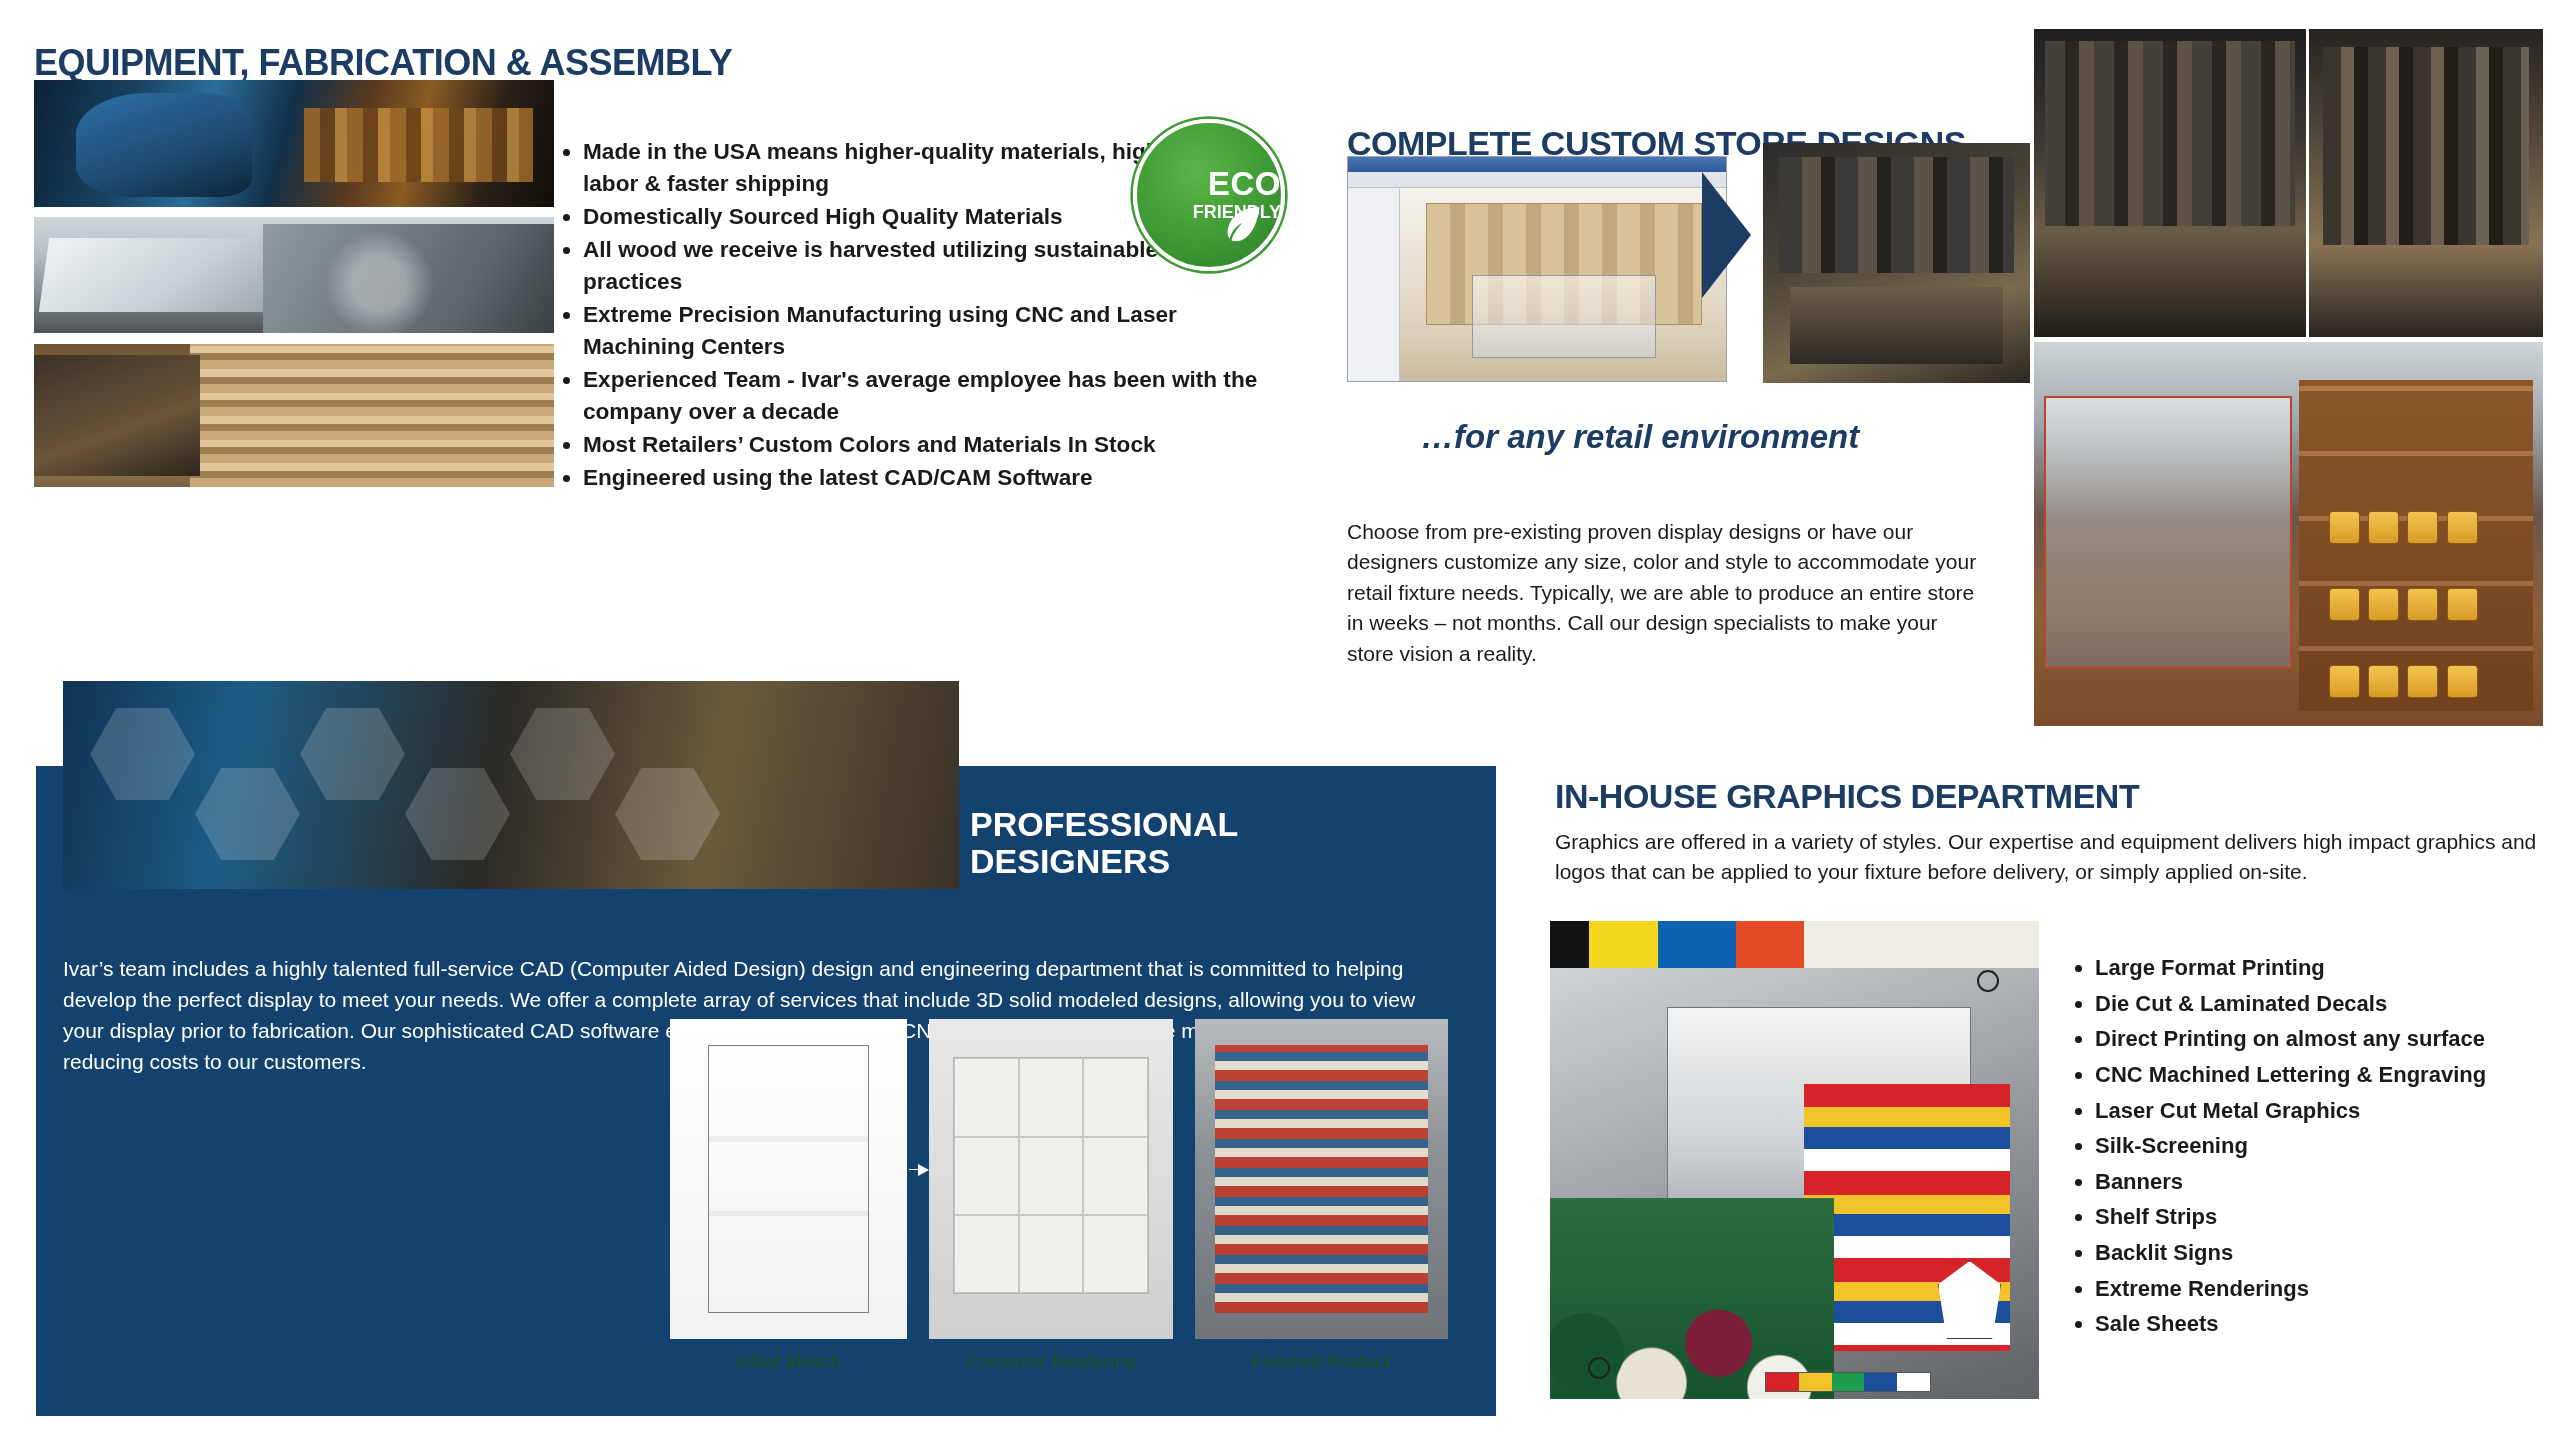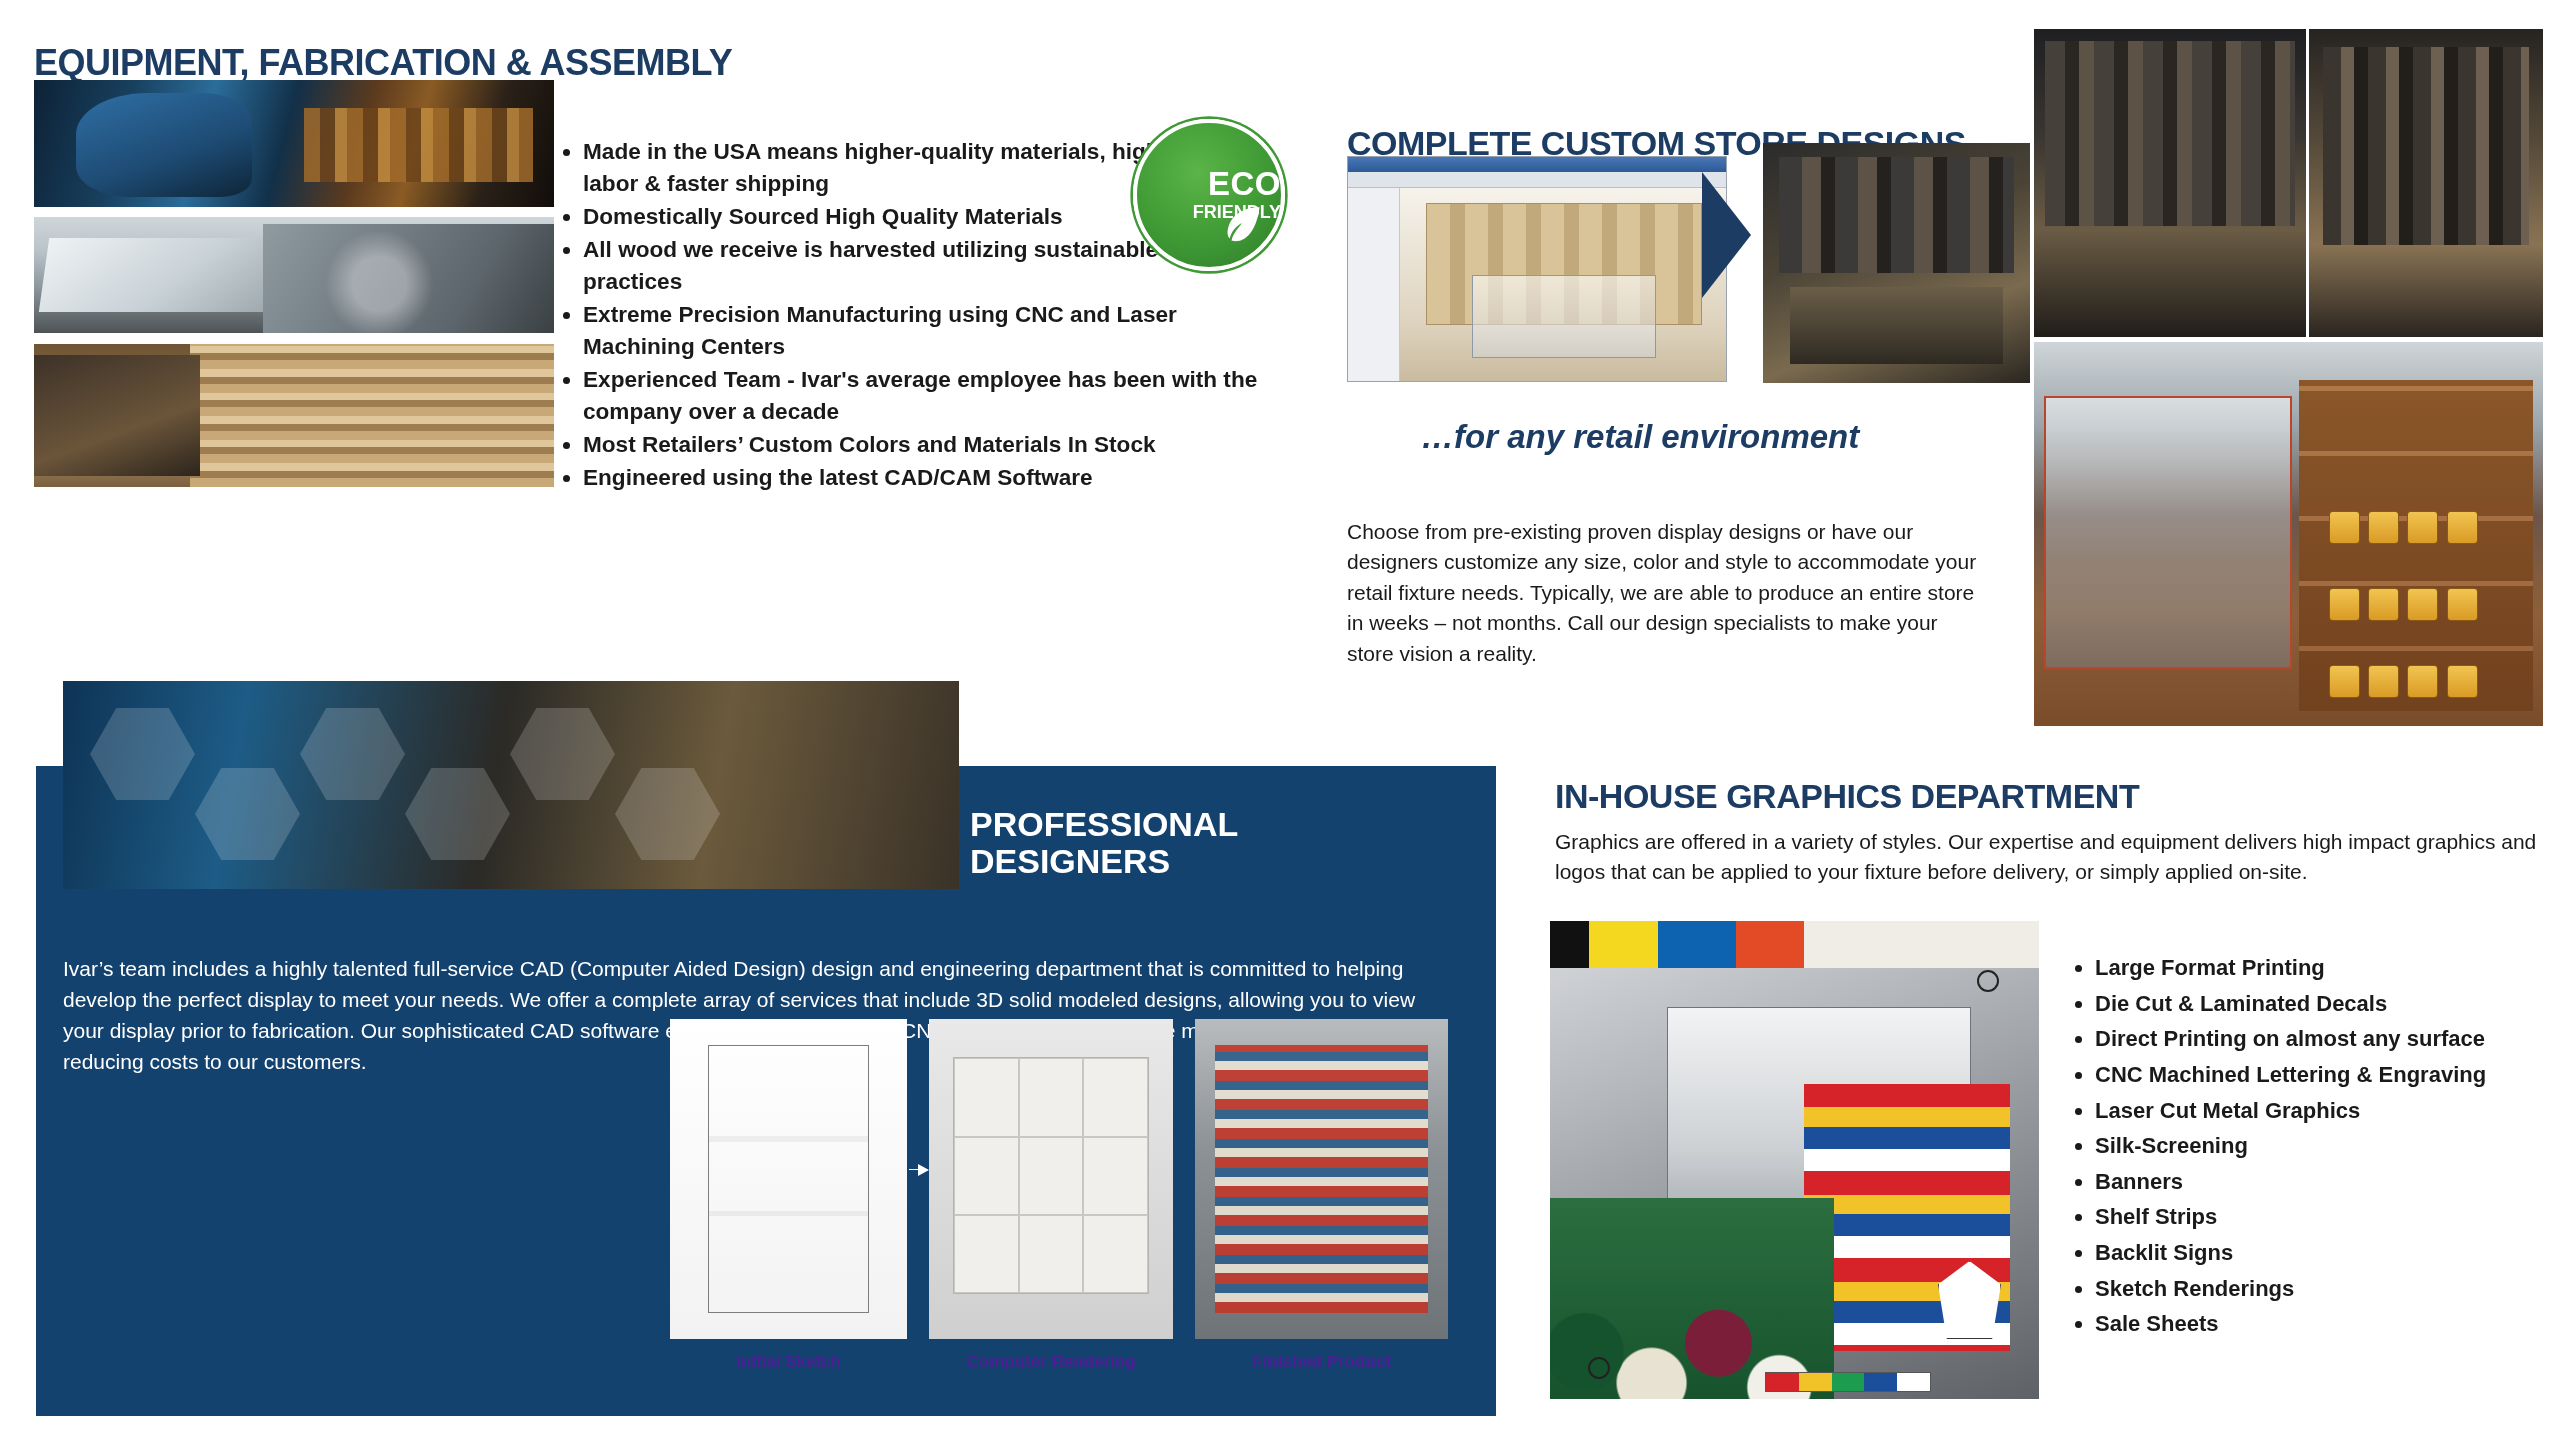--- a/index.html
+++ b/index.html
@@ -291,21 +291,21 @@
     background: linear-gradient(180deg,#ffffff,#f2f2f2);
   }
   #thumb-render { left: 929px; top: 1019px; width: 244px; height: 320px;
     background: linear-gradient(180deg,#e9e9e9,#cfcfcf);
   }
   #thumb-final { left: 1195px; top: 1019px; width: 253px; height: 320px;
     background: linear-gradient(180deg,#b9bcbe 0%, #8d9296 40%, #6d7377 100%);
   }
   .thumb-caption {
     position: absolute;
-    color: #4c1d95; font-size: 17px; font-weight: bold; text-align: center;
+    color: #14532d; font-size: 17px; font-weight: bold; text-align: center;
   }
   #cap-sketch { left: 670px; top: 1352px; width: 237px; }
   #cap-render { left: 929px; top: 1352px; width: 244px; }
   #cap-final  { left: 1195px; top: 1352px; width: 253px; }
 
   #thumb-arrow {
     position: absolute;
     left: 909px; top: 1169px;
     width: 18px; height: 0;
     border-top: 1.8px solid #ffffff;
@@ -536,18 +536,18 @@
   <ul id="graphics-list">
     <li>Large Format Printing</li>
     <li>Die Cut &amp; Laminated Decals</li>
     <li>Direct Printing on almost any surface</li>
     <li>CNC Machined Lettering &amp; Engraving</li>
     <li>Laser Cut Metal Graphics</li>
     <li>Silk-Screening</li>
     <li>Banners</li>
     <li>Shelf Strips</li>
     <li>Backlit Signs</li>
-    <li>Sketch Renderings</li>
+    <li>Extreme Renderings</li>
     <li>Sale Sheets</li>
   </ul>
 
 </div>
 
 
 </body></html>

